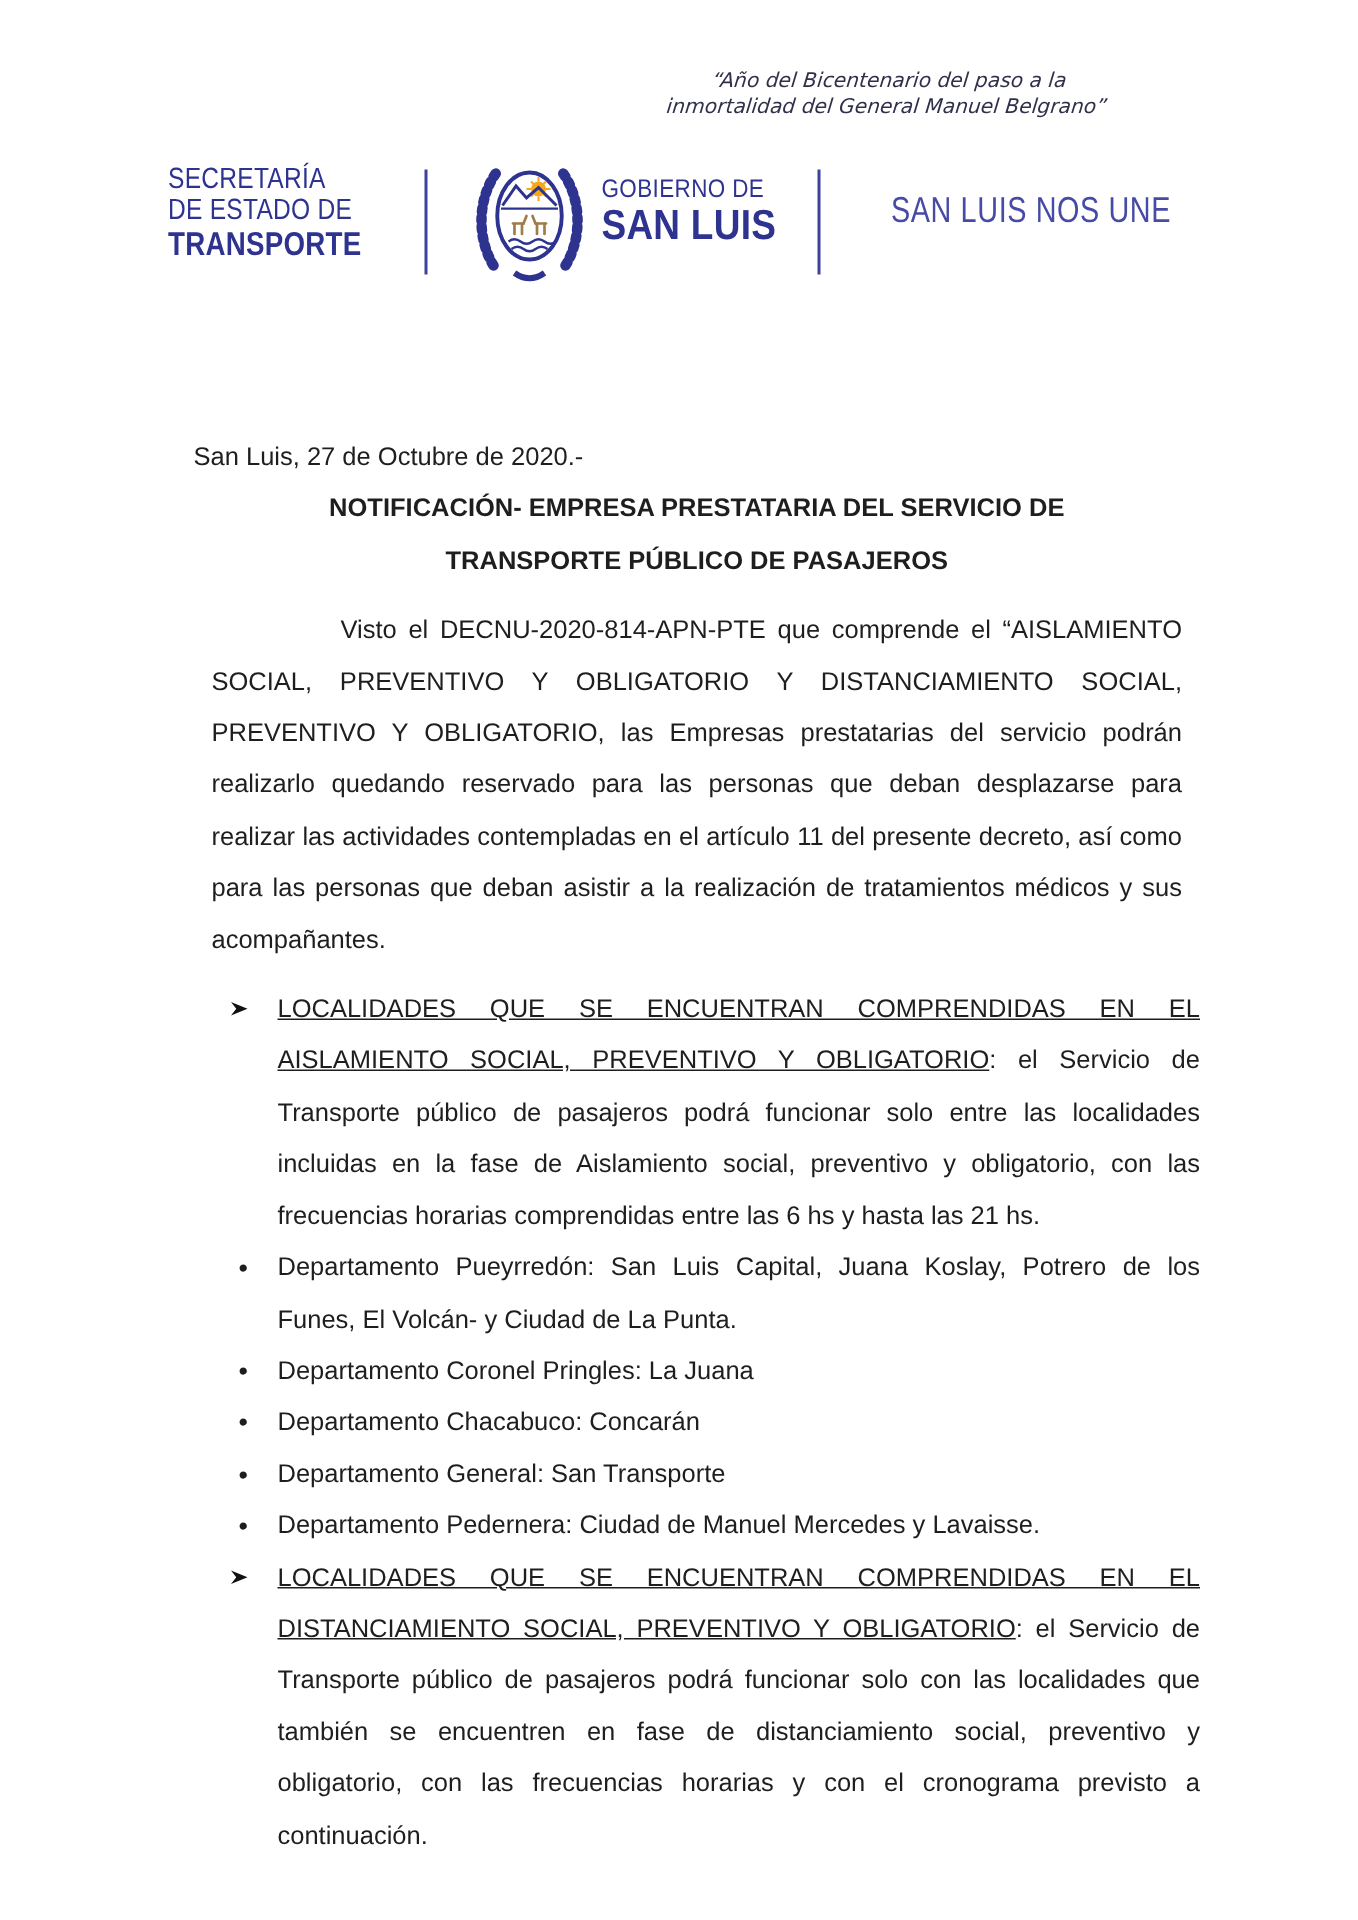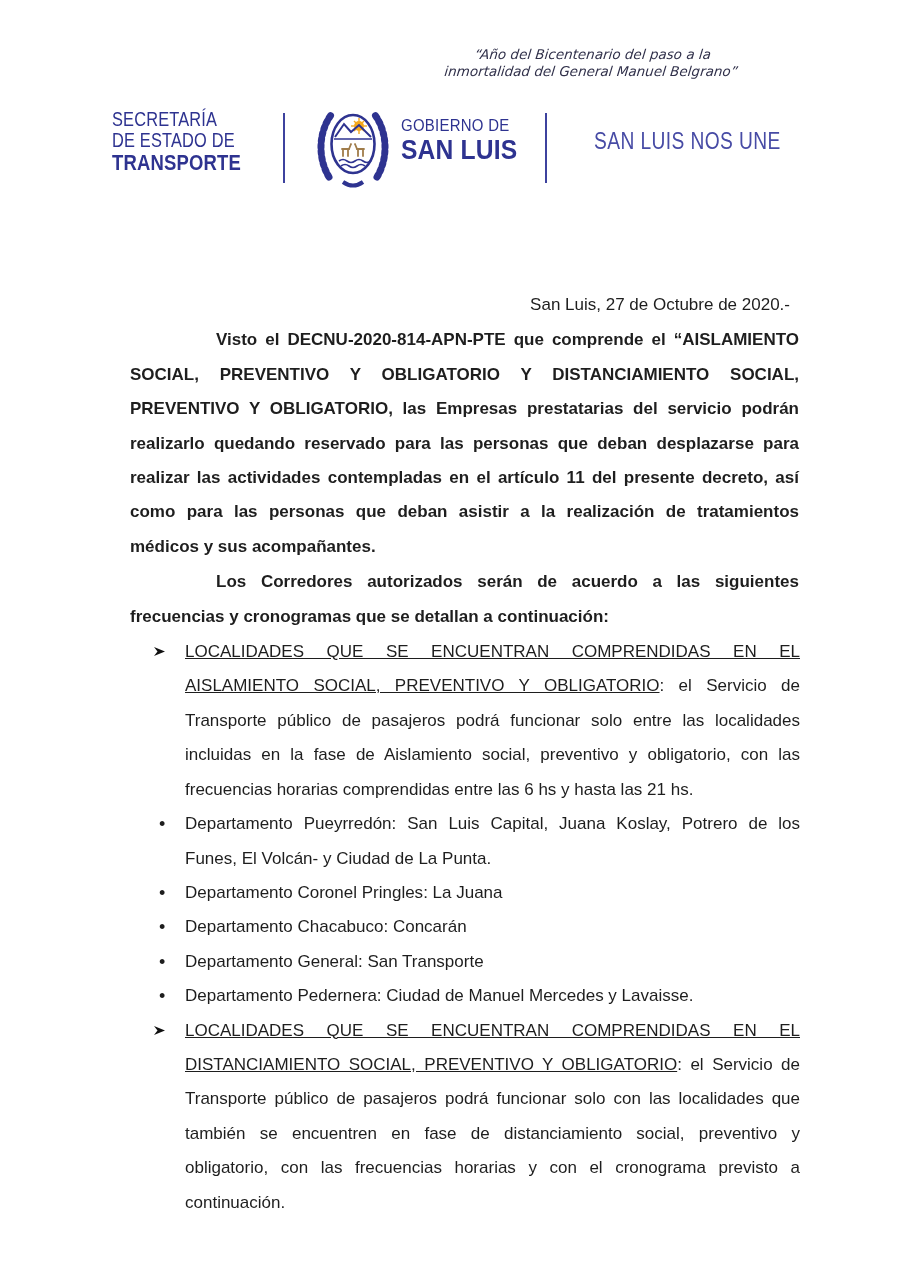--- a/index.html
+++ b/index.html
@@ -78,22 +78,22 @@
   
   .content {
     position: absolute;
     left: 129px;
     top: 288px;
     width: 671px;
     font-size: 17px;
     line-height: 34.4px;
     text-align: justify;
   }
-  .content p { margin: 1px; font-weight: bold; }
-  .date { text-align: right; padding-right: 10px; }
+  .content p { margin: 12px; }
+  .date { text-align: left; padding-right: 10px; }
   .title { text-align: center; font-weight: bold; }
   .ind  { text-indent: 86px; }
 
   .li { display: flex; }
   .li .marker {
     flex: none;
     width: 56px;
     box-sizing: border-box;
   }
   .li.arrow .marker { padding-left: 24px; }
@@ -168,24 +168,25 @@
   </div>
 
   <div class="divider d2"></div>
 
   <div class="slogan">SAN LUIS NOS UNE</div>
 
   <div class="content">
 
     <div class="date">San Luis, 27 de Octubre de 2020.-</div>
 
+    <div class="title">NOTIFICACIÓN- EMPRESA PRESTATARIA DEL SERVICIO DE</div>
+    <div class="title">TRANSPORTE PÚBLICO DE PASAJEROS</div>
 
     <p class="ind">Visto el DECNU-2020-814-APN-PTE que comprende el “AISLAMIENTO SOCIAL, PREVENTIVO Y OBLIGATORIO Y DISTANCIAMIENTO SOCIAL, PREVENTIVO Y OBLIGATORIO, las Empresas prestatarias del servicio podrán realizarlo quedando reservado para las personas que deban desplazarse para realizar las actividades contempladas en el artículo 11 del presente decreto, así como para las personas que deban asistir a la realización de tratamientos médicos y sus acompañantes.</p>
 
-    <p class="ind">Los Corredores autorizados serán de acuerdo a las siguientes frecuencias  y cronogramas que se detallan a continuación:</p>
 
     <div class="li arrow">
       <span class="marker m-arrow">
         <svg width="13" height="13" viewBox="0 0 13 13">
             <path d="M1 2 L12 6.5 L1 11 L4.5 6.5 Z" fill="#111"></path>
           </svg>
       </span>
       <span class="libody">
         <span class="hd">LOCALIDADES QUE SE ENCUENTRAN COMPRENDIDAS EN EL AISLAMIENTO SOCIAL, PREVENTIVO Y OBLIGATORIO</span><span>: el Servicio de Transporte público de pasajeros podrá funcionar solo entre las localidades incluidas en la fase de Aislamiento social, preventivo y obligatorio, con las frecuencias horarias comprendidas entre las 6 hs y hasta las 21 hs.</span>
       </span>

